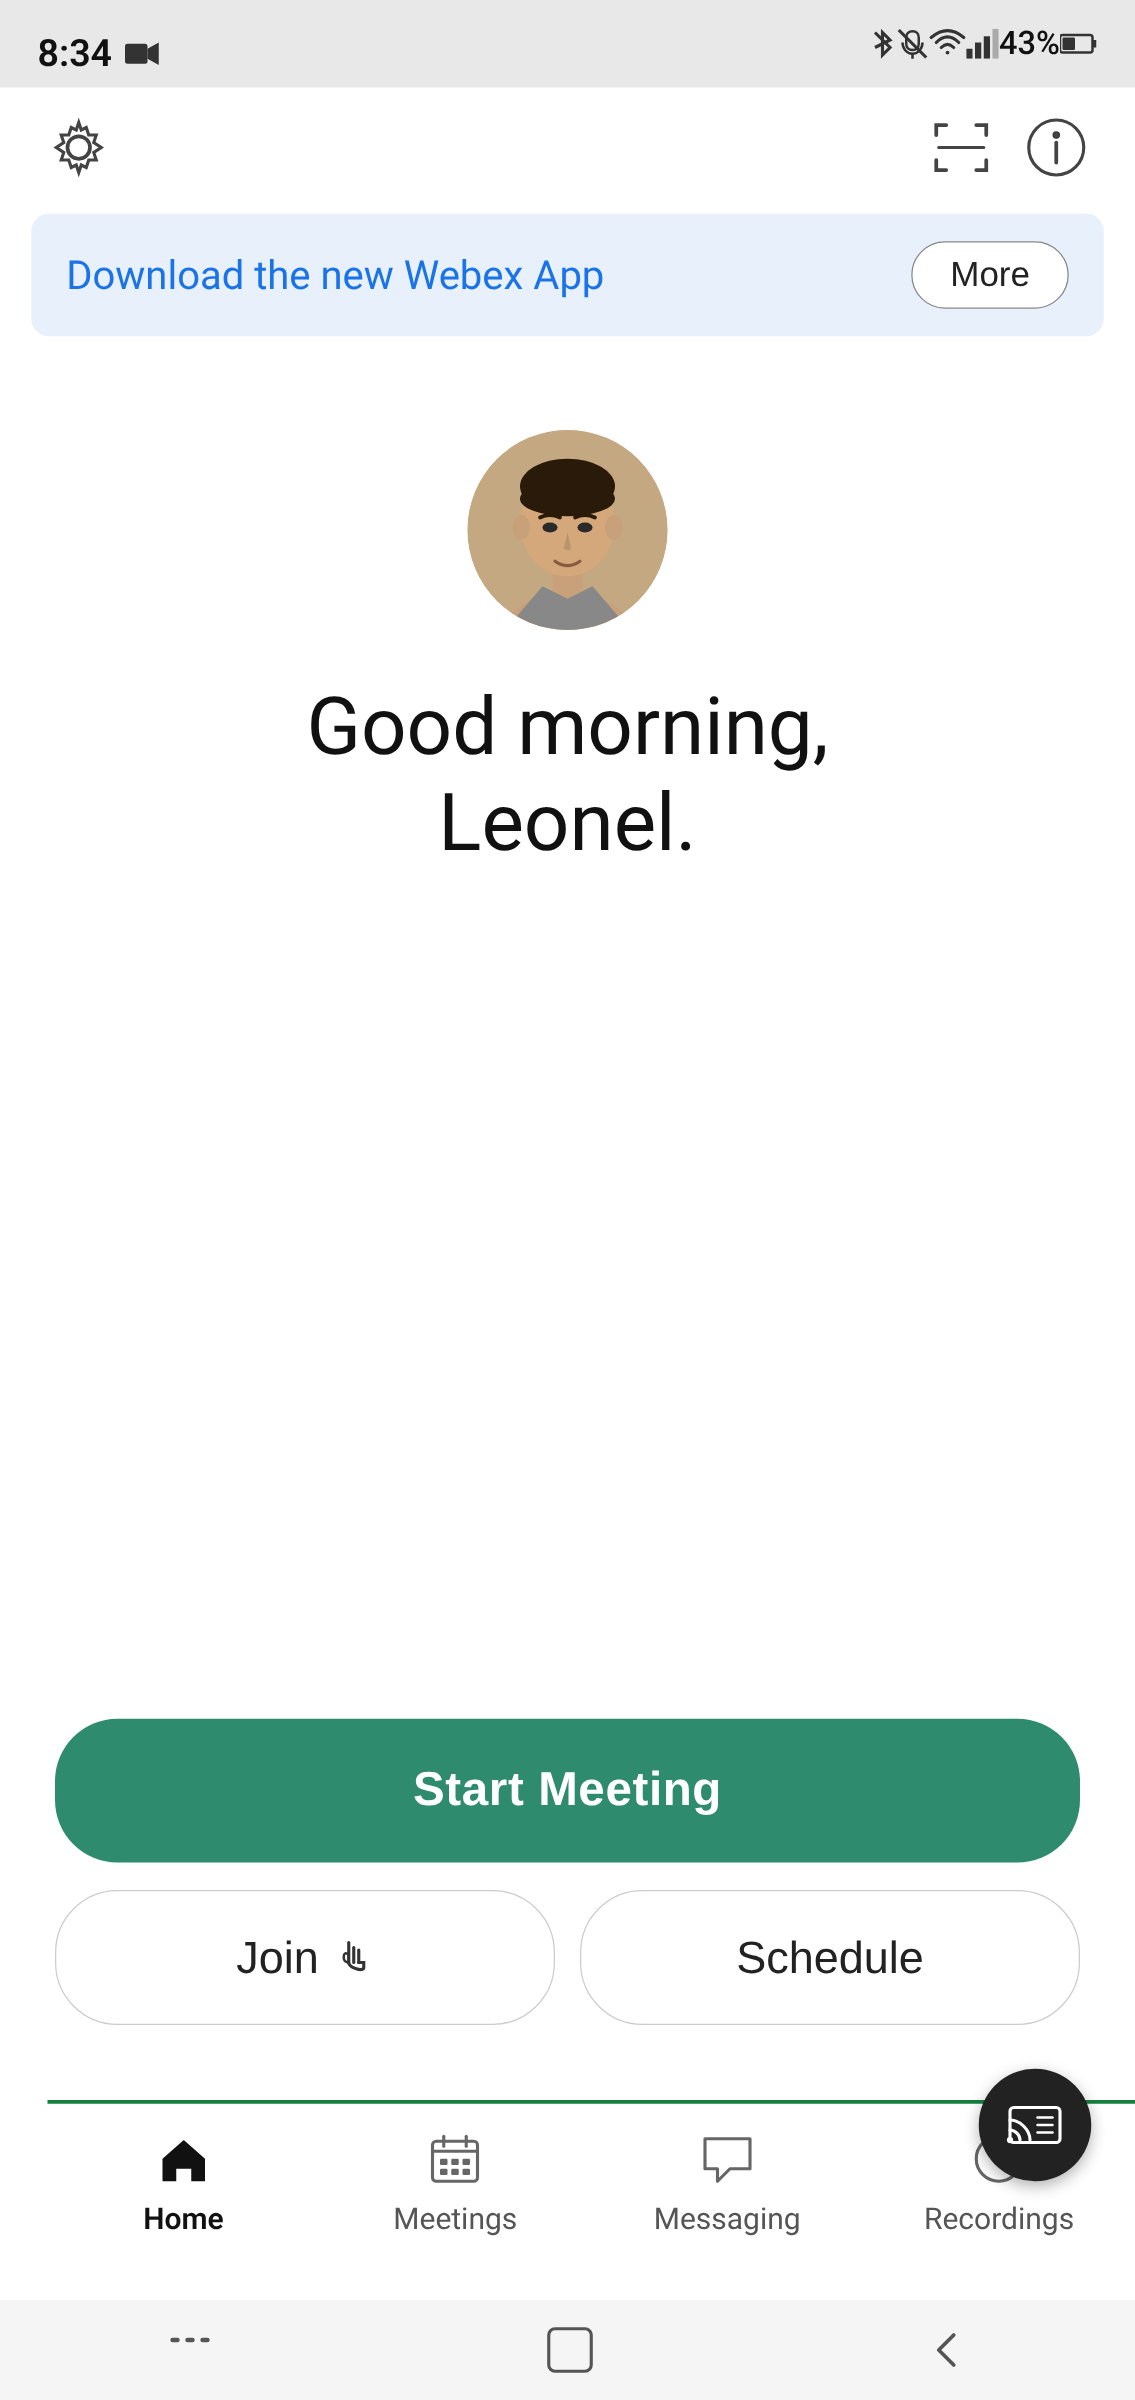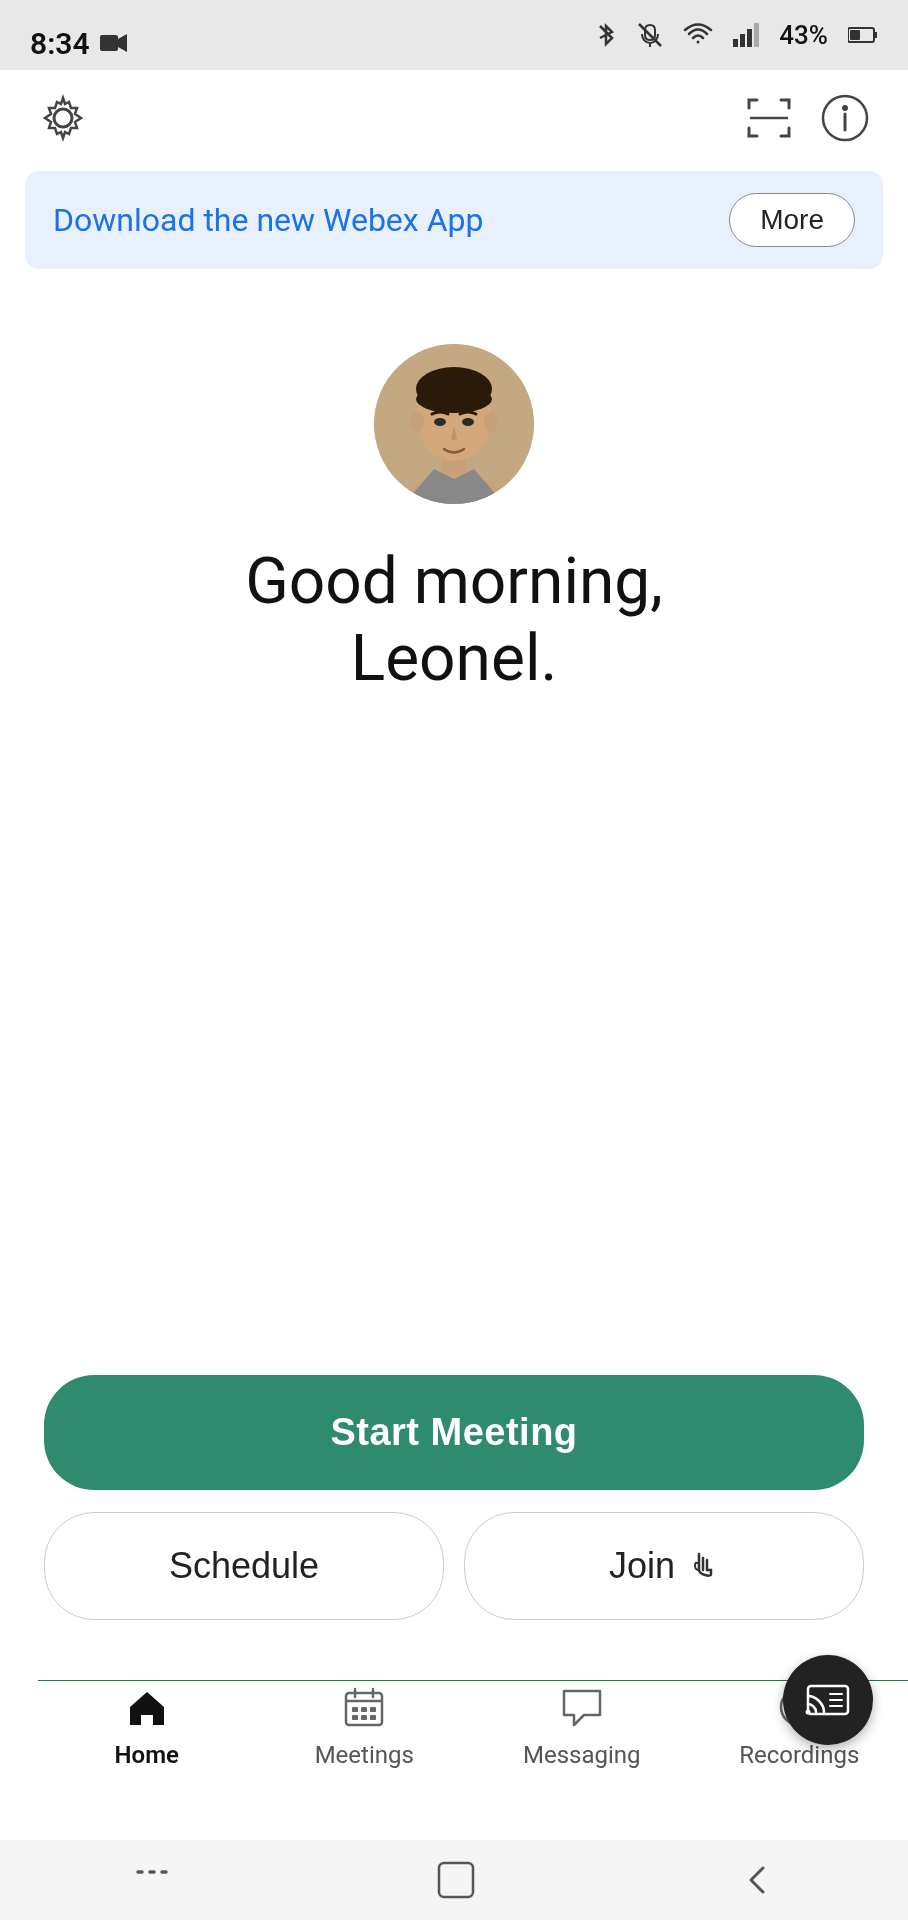--- a/index.html
+++ b/index.html
@@ -33,21 +33,21 @@
       color: #111;
       display: flex;
       align-items: center;
       gap: 10px;
       margin-top: 16px;
     }
 
     .status-bar-icons {
       display: flex;
       align-items: center;
-      gap: 20px;
+      gap: 0;
       font-size: 26px;
       color: #111;
     }
 
     .status-bar-battery {
       font-size: 26px;
       font-weight: 500;
     }
 
     
@@ -202,24 +202,24 @@
       display: flex;
       align-items: center;
       justify-content: center;
       cursor: pointer;
       box-shadow: 0 4px 12px rgba(0,0,0,0.3);
     }
 
     
     .bottom-nav {
       height: 160px;
-      border-top: 1px solid #15803d;
+      border-top: 3px solid #15803d;
       display: flex;
       align-items: flex-start;
-      padding-top: 0;
+      padding-top: 18px;
       flex-shrink: 0;
       background: white;
       margin-left: 38px;
     }
 
     .nav-item {
       flex: 1;
       display: flex;
       flex-direction: column;
       align-items: center;
@@ -399,32 +399,32 @@
     <span>Good morning,</span><br>
     <span>Leonel.</span>
   </div>
 
   <div class="spacer"></div>
 
   <div class="action-buttons">
     <button class="btn-start">Start Meeting</button>
     <div class="btn-row">
       <button class="btn-secondary">
-        <span>Schedule</span>
-      </button>
-      <button class="btn-secondary">
         <span>Join</span>
 
         <svg width="32" height="32" viewBox="0 0 32 32" fill="none">
           <path d="M12 4 L12 20" stroke="#333" stroke-width="2.5" stroke-linecap="round"></path>
           <path d="M16 8 L16 20" stroke="#333" stroke-width="2.5" stroke-linecap="round"></path>
           <path d="M20 10 L20 20" stroke="#333" stroke-width="2.5" stroke-linecap="round"></path>
           <path d="M12 20 C12 24 24 28 24 24 L24 20 L20 20 L20 20" stroke="#333" stroke-width="2.5" fill="none" stroke-linecap="round"></path>
           <path d="M8 16 C8 20 12 20 12 20 L12 14 C10 12 8 12 8 16Z" stroke="#333" stroke-width="2" fill="none"></path>
         </svg>
+      </button>
+      <button class="btn-secondary">
+        <span>Schedule</span>
       </button>
     </div>
   </div>
 </div>
 
 <div class="floating-btn">
   <svg width="48" height="48" viewBox="0 0 48 48" fill="none">
     <rect x="4" y="10" width="40" height="28" rx="3" stroke="white" stroke-width="2.5"></rect>
     <path d="M4 20 C12 20 20 28 20 36" stroke="white" stroke-width="2.5" stroke-linecap="round" fill="none"></path>
     <path d="M4 28 C8 28 12 32 12 36" stroke="white" stroke-width="2.5" stroke-linecap="round" fill="none"></path>

